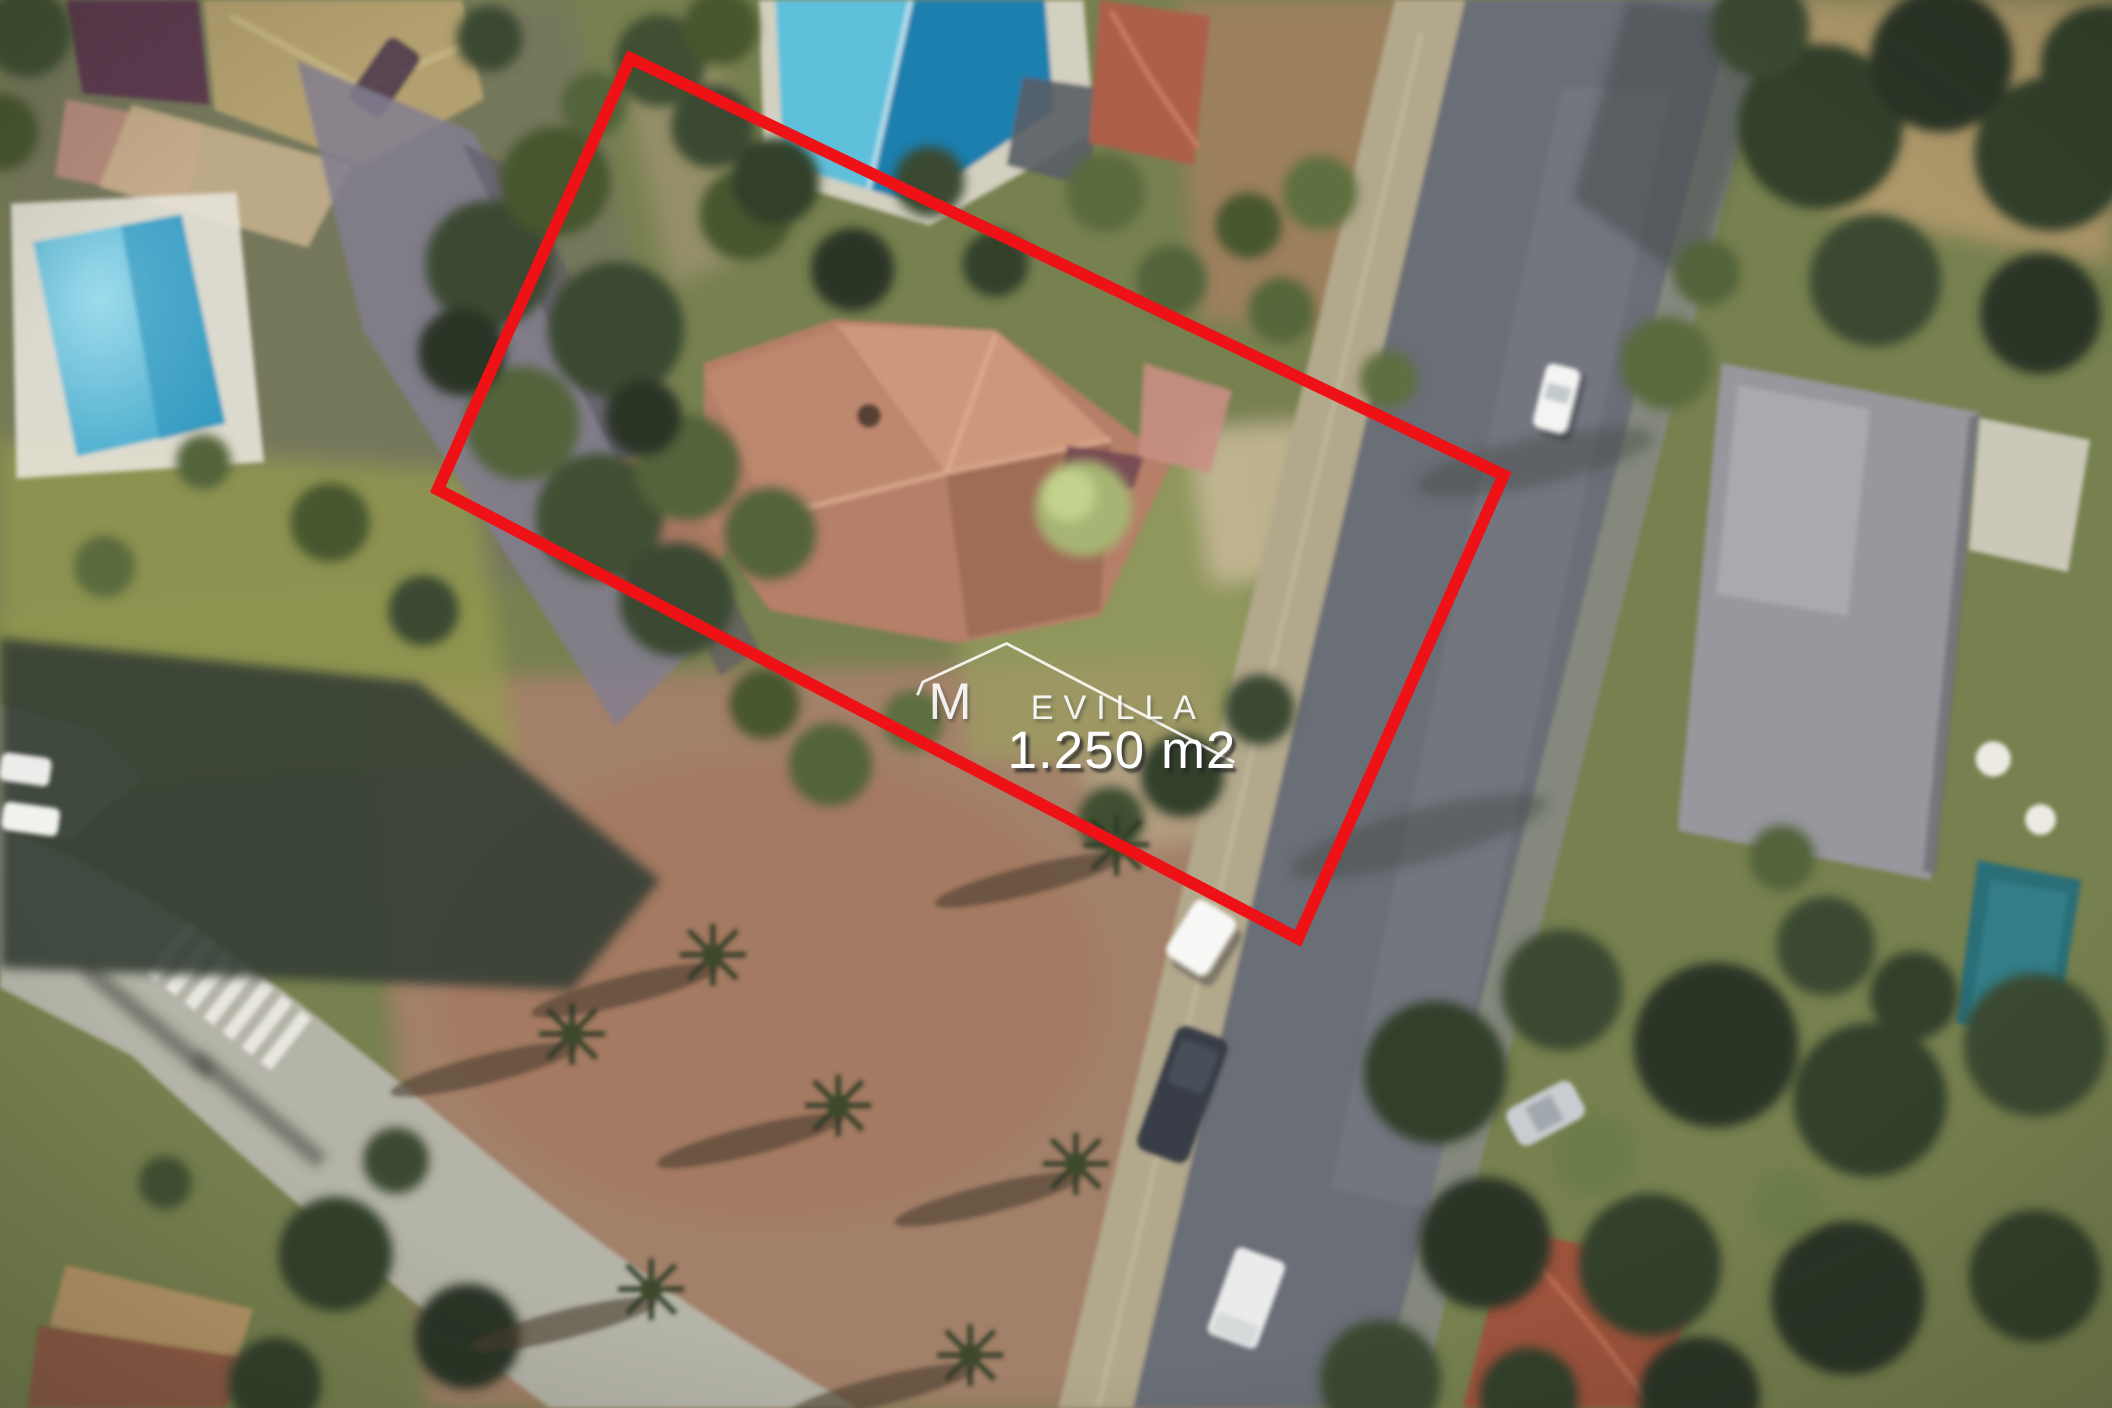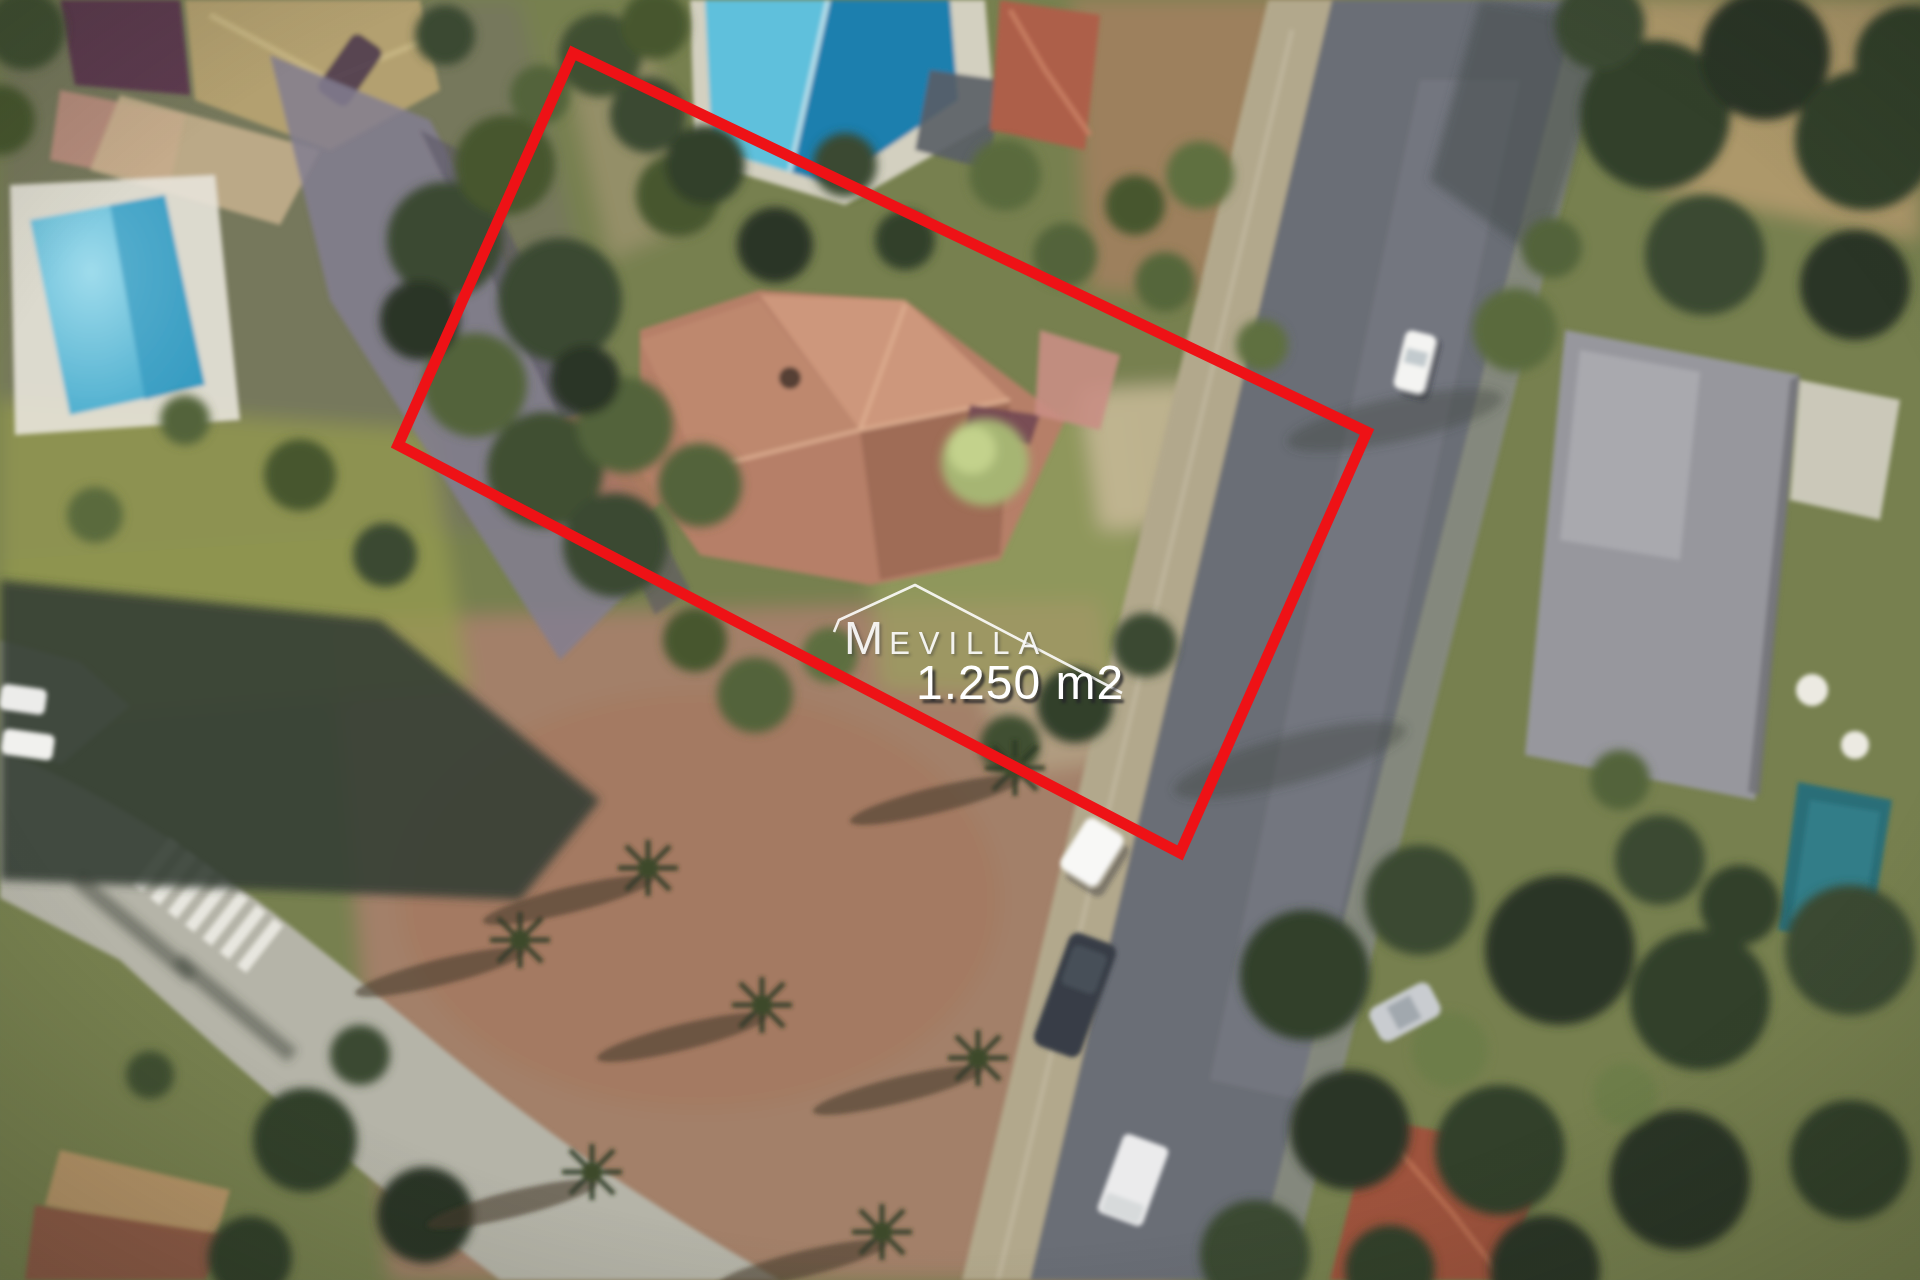--- a/index.html
+++ b/index.html
@@ -10,21 +10,21 @@
   .stage svg.scene{position:absolute;inset:0;display:block;}
   
   .watermark{position:absolute;left:826px;top:568px;width:320px;height:140px;pointer-events:none;}
   .watermark svg{position:absolute;left:0;top:0;}
   .wm-text{
     position:absolute;left:18px;top:46px;display:flex;align-items:baseline;
     color:rgba(252,252,252,.92);text-shadow:2px 2px 3px rgba(60,60,60,.45);
     white-space:nowrap;
   }
   .wm-initial{font-size:47px;line-height:1;letter-spacing:6px;}
-  .wm-rest{font-size:31px;line-height:1;letter-spacing:9px;}
+  .wm-rest{font-size:31px;line-height:1;letter-spacing:9px;margin-left:48px;}
   .area-label{
     position:absolute;left:916px;top:655px;
     font-size:48px;font-weight:normal;letter-spacing:1px;color:#ffffff;
     text-shadow:3px 4px 3px rgba(35,35,40,.85);white-space:nowrap;
   }
 </style>
 </head>
 <body>
 
 <div class="stage">

